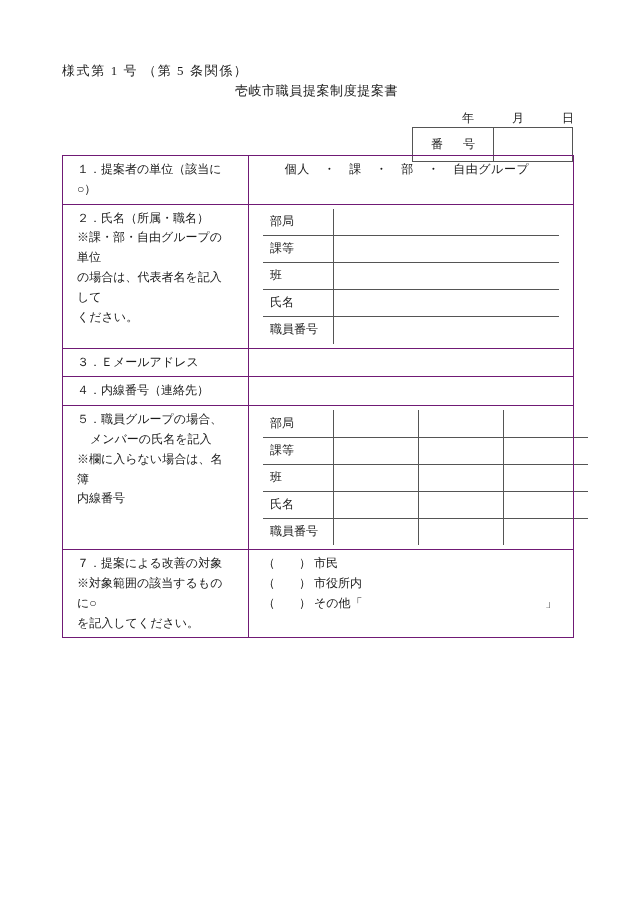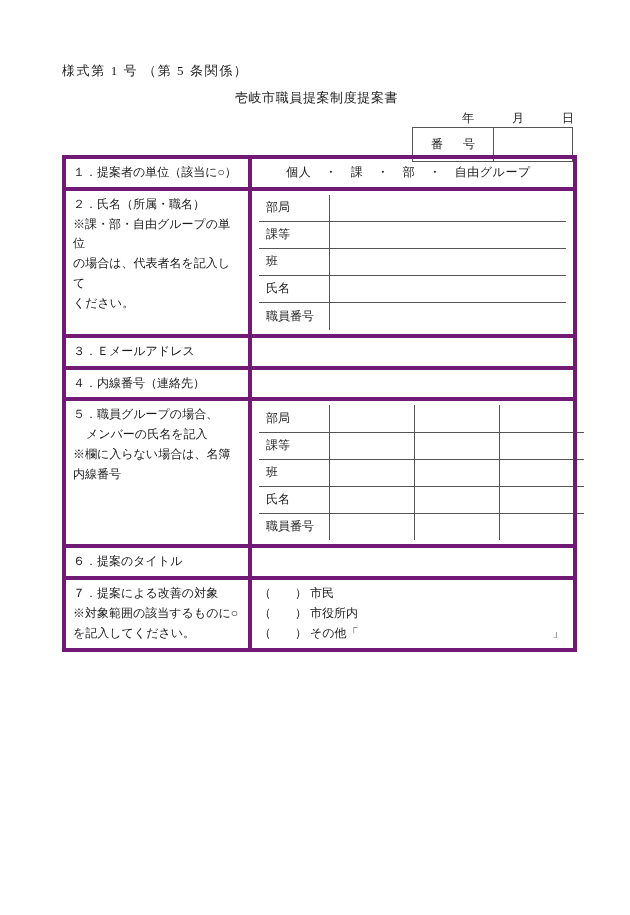--- a/index.html
+++ b/index.html
@@ -28,21 +28,21 @@
     position: absolute;
     left: 62px;
     top: 62px;
     font-size: 13px;
     letter-spacing: 1.6px;
     white-space: nowrap;
   }
   .doc-title {
     position: absolute;
     left: 0;
-    top: 89px;
+    top: 82px;
     width: 630px;
     text-align: center;
     padding-left: 3px;
     box-sizing: border-box;
     font-size: 13px;
     letter-spacing: 0.6px;
     white-space: nowrap;
   }
   .date-line {
     position: absolute;
@@ -84,23 +84,23 @@
   
   .form-table {
     position: absolute;
     left: 62px;
     top: 155px;
     width: 511px;
     border-collapse: collapse;
     table-layout: fixed;
   }
   .form-table td {
-    border: 4px solid #701a75;
-    font-size: 12px;
-    padding: 4px 7px;
+    border: 1px solid #701a75;
+    font-size: 12px;
+    padding: 4px 14px;
     vertical-align: top;
     line-height: 1.65;
     box-sizing: border-box;
   }
   .lbl {
     width: 186px;
   }
   .sub-cell { padding: 0; }
   .row-h { height: 27px; }
   .mid { vertical-align: middle; }
@@ -295,24 +295,20 @@
                 <td>職員番号</td>
                 <td></td>
                 <td></td>
                 <td></td>
               </tr>
             </tbody>
           </table>
         </td>
       </tr>
 
-      <tr>
-        <td class="lbl mid row-h">６．提案のタイトル</td>
-        <td class="row-h"></td>
-      </tr>
 
       <tr>
         <td class="lbl">
           <div>７．提案による改善の対象</div>
           <div>※対象範囲の該当するものに○</div>
           <div>を記入してください。</div>
         </td>
         <td class="target-list">
           <div class="target-row">
             <span class="paren">（　　）</span>

